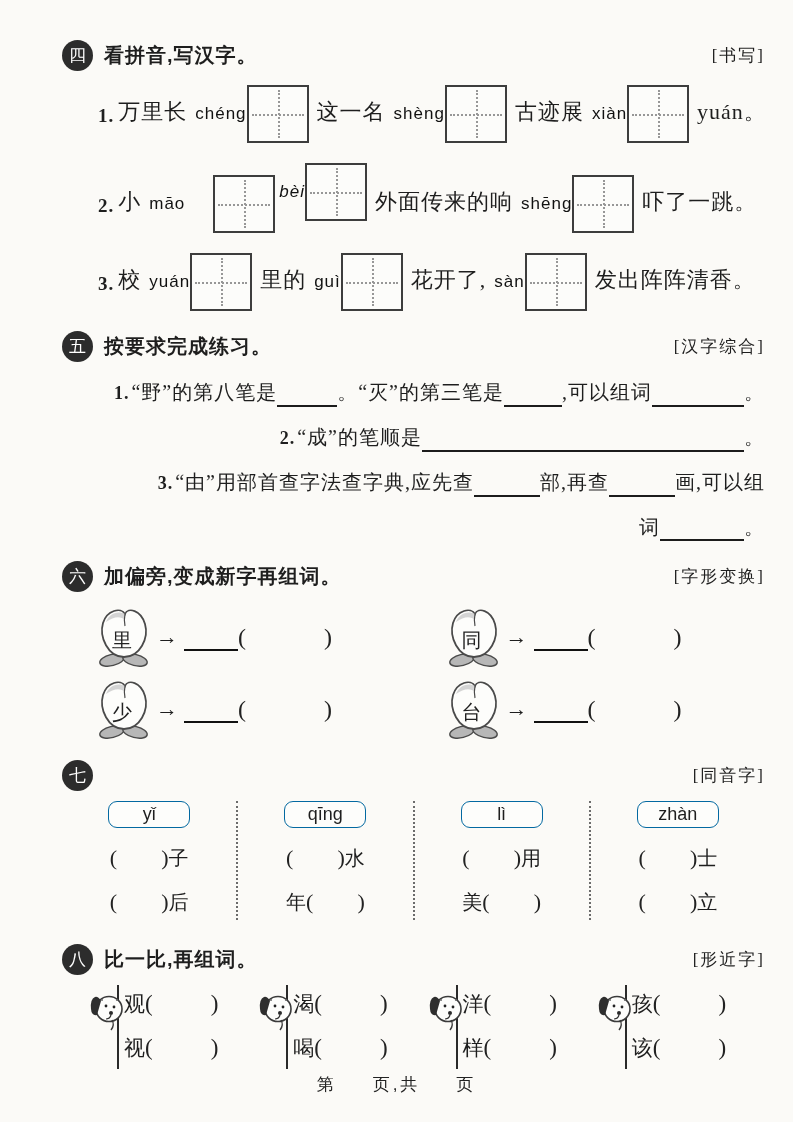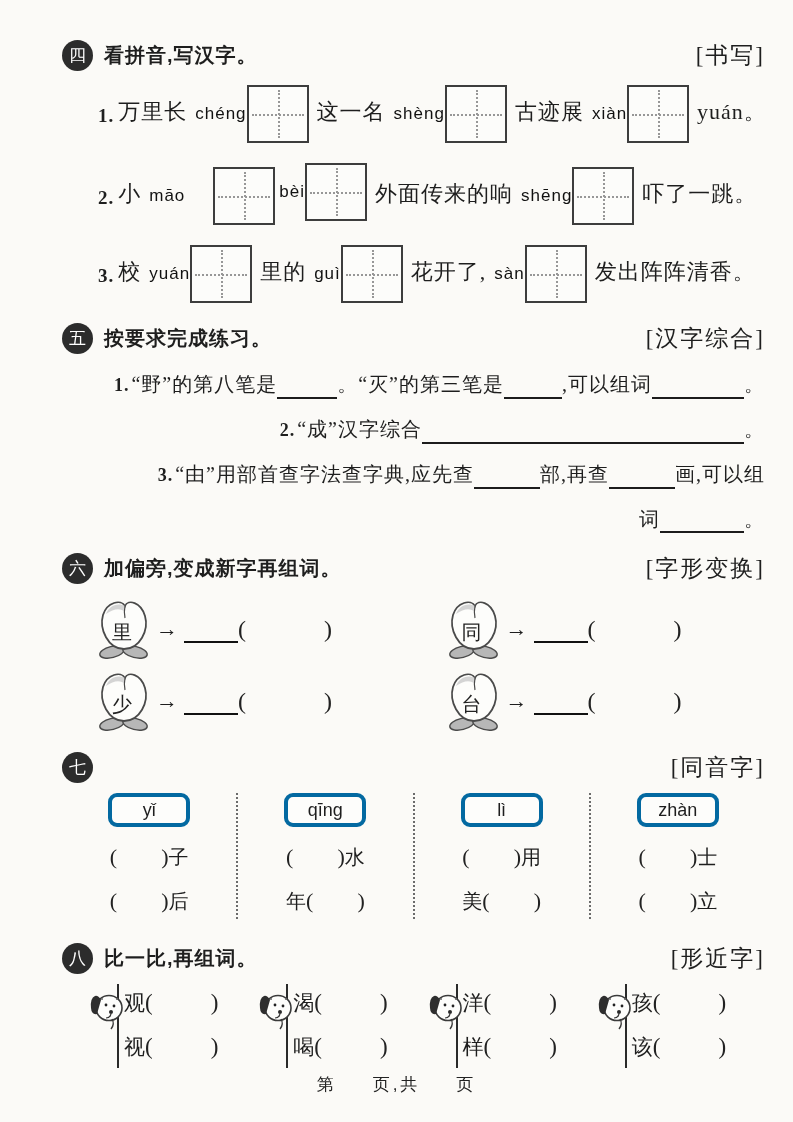--- a/index.html
+++ b/index.html
@@ -22,32 +22,32 @@
     width:31px; height:31px; border-radius:50%;
     background:#2c2c2c; color:#fff;
     display:flex; align-items:center; justify-content:center;
     font-size:17px; font-family:"Liberation Sans","DejaVu Sans",sans-serif;
     flex:none;
   }
   .sec-title {
     margin-left:11px; font-weight:700; font-size:20px; letter-spacing:1px;
     font-family:"Liberation Sans","DejaVu Sans",sans-serif;
   }
-  .sec-tag { margin-left:auto; font-size:23px; letter-spacing:2px; }
+  .sec-tag { margin-left:auto; font-size:17px; letter-spacing:2px; }
 
   
   .py-row {
     display:flex; align-items:flex-end;
     margin:14px 0 20px 36px; font-size:22px; letter-spacing:1px;
   }
   .py-row .rtext { padding-bottom:16px; white-space:nowrap; }
   .py-row .num { font-weight:700; font-size:19px; padding-right:4px; }
   .wunit { display:flex; align-items:center; margin:0 8px;text-align:center; }
   .wunit.tight { margin:0 2px 0 8px;gap:28px; }
-  .wunit.tight2 { margin:0 8px 4px 2px; }
+  .wunit.tight2 { margin:0 8px 12px 2px;font-style:italic; }
   .pinyin {
     font-family:"Liberation Sans","DejaVu Sans",sans-serif;
     font-size:17px; line-height:22px; color:#111;
   }
   .wbox {
     width:62px; height:58px;
     border:2px solid #3d3d3d; background:#fcfcfa;
     position:relative; display:block;
   }
   .wbox::before {
@@ -90,21 +90,21 @@
   .pgap8 { width:58px; height:24px; }
 
   
   .homo-cols { display:flex; margin-top:10px; }
   .h-col {
     flex:1; display:flex; flex-direction:column; align-items:center;
     padding-bottom:4px;
   }
   .h-col + .h-col { border-left:2px dotted #6b6b6b; }
   .pill {
-    width:82px; height:34px; border:4px solid #0369a1; border-radius:9px;
+    width:82px; height:27px; border:1px solid #0369a1; border-radius:9px;
     background:#fdfdfb;
     display:flex; align-items:center; justify-content:center;
     font-family:"Liberation Sans","DejaVu Sans",sans-serif; font-size:18px;
   }
   .h-row { margin-top:15px; font-size:20px; white-space:nowrap; }
   .h-row .paren { font-size:22px; }
 
   
   .pair-wrap { display:flex; margin:10px 0 0 26px; }
   .pair-group { display:flex; align-items:flex-start; flex:1; }
@@ -205,21 +205,21 @@
       <span class="badge">五</span>
       <span class="sec-title">按要求完成练习。</span>
       <span class="sec-tag">[汉字综合]</span>
     </div>
 
     <div class="ex-item">
       <span class="num">1.</span><span>“野”的第八笔是</span><span class="blank b60"></span><span>。“灭”的第三笔是</span><span class="blank b58"></span><span>,可以组词</span><span class="blank b90"></span><span>。</span>
     </div>
 
     <div class="ex-item">
-      <span class="num">2.</span><span>“成”汉字综合</span><span class="blank b320"></span><span>。</span>
+      <span class="num">2.</span><span>“成”的笔顺是</span><span class="blank b320"></span><span>。</span>
     </div>
 
     <div class="ex-item">
       <span class="num">3.</span><span>“由”用部首查字法查字典,应先查</span><span class="blank b66"></span><span>部,再查</span><span class="blank b66"></span><span>画,可以组</span>
       <div class="wrap-line">
         <span>词</span><span class="blank b82"></span><span>。</span>
       </div>
     </div>
   </section>
 

